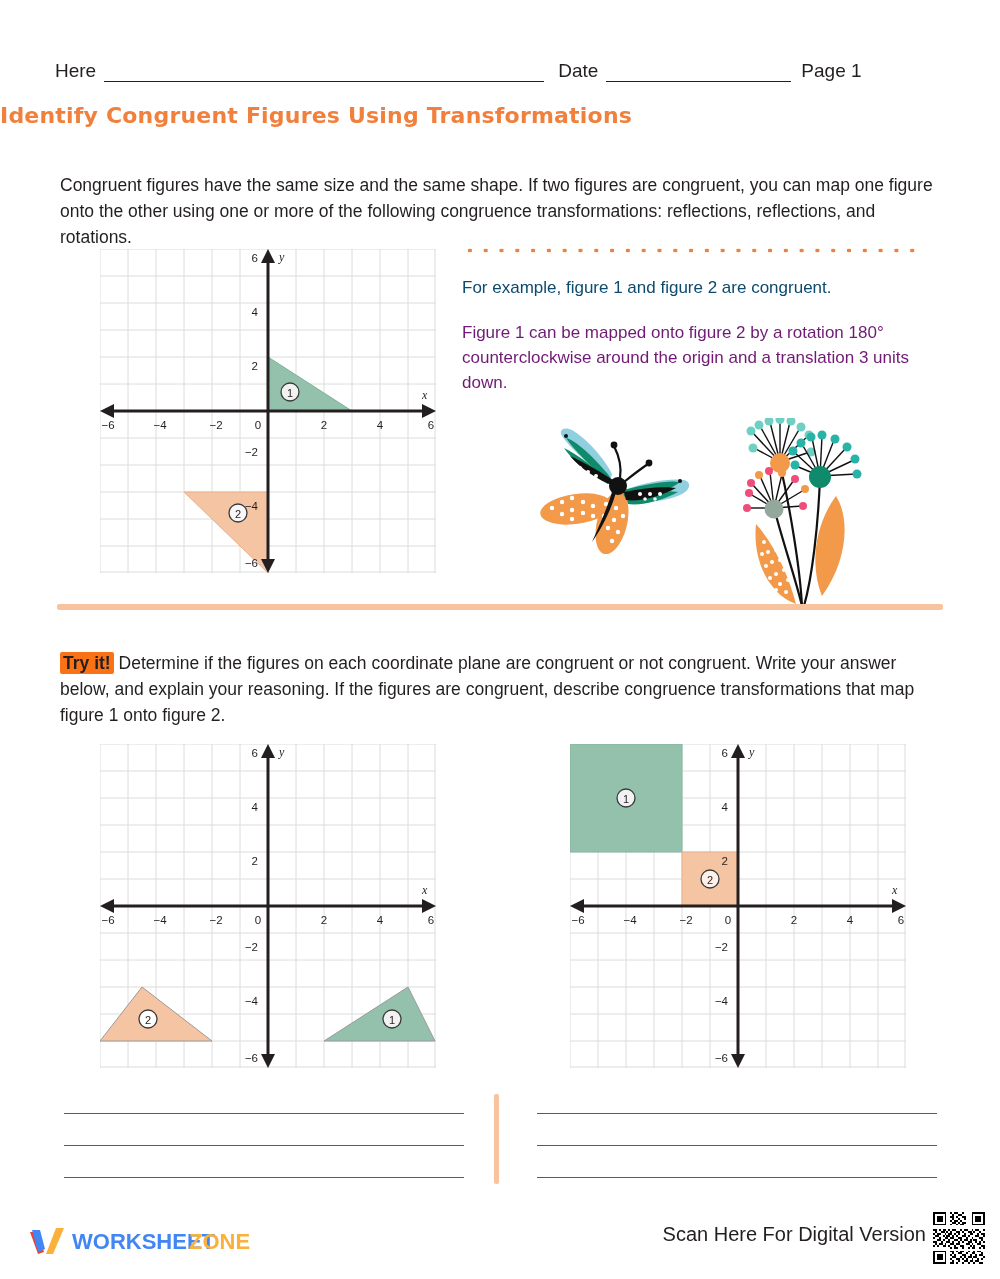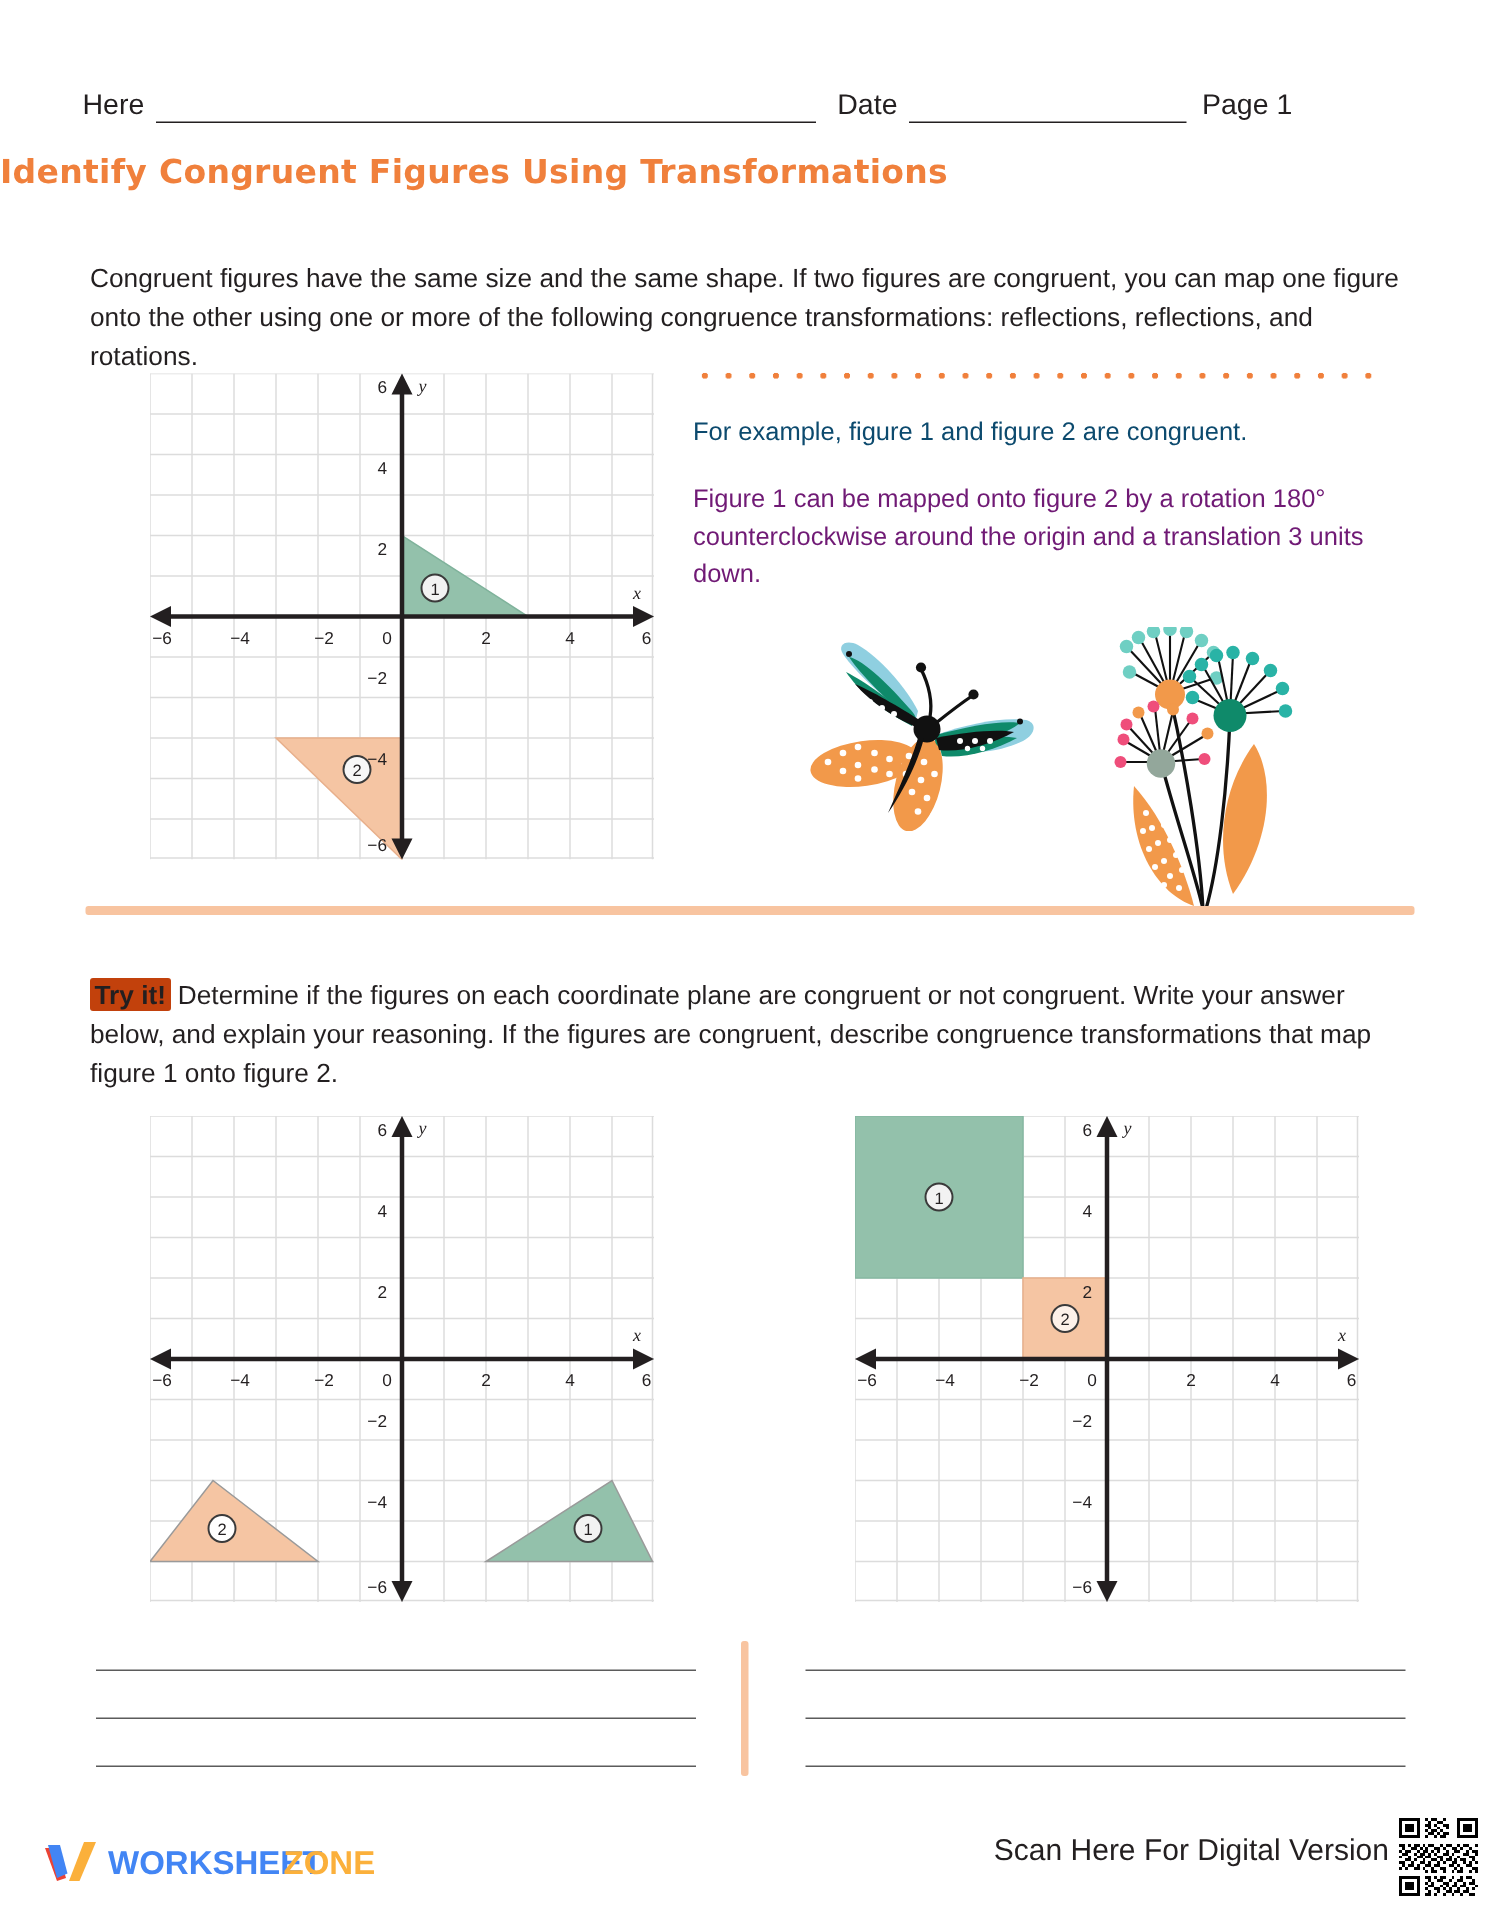--- a/index.html
+++ b/index.html
@@ -62,21 +62,21 @@
     position:absolute; left:57px; top:604px; width:886px; height:6px;
     background:#f8c4a0; border-radius:2px;
   }
 
   
   .tryit{
     position:absolute; left:60px; top:632px; width:890px;
     font-size:17.5px; line-height:26px; color:#231f20;
   }
   .tryit-badge{
-    font-weight:bold; background:#c2410c; padding:1px 3px; border-radius:2px;
+    font-weight:bold; background:#f97316; padding:1px 3px; border-radius:2px;
   }
 
   
   .grid-wrap{ position:absolute; }
   .grid-svg{ display:block; }
 
   
   .vdivider{
     position:absolute; left:494px; top:1094px; width:5px; height:90px;
     background:#f8c4a0; border-radius:2px;

